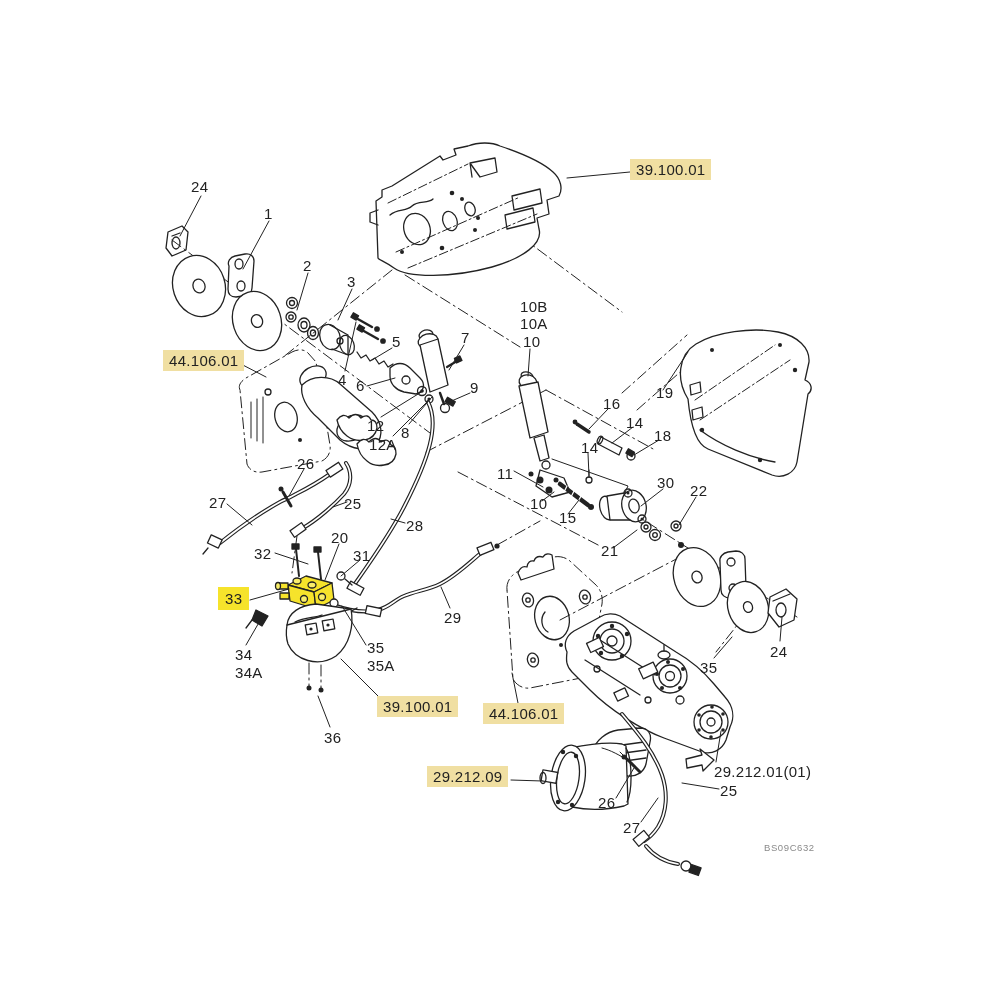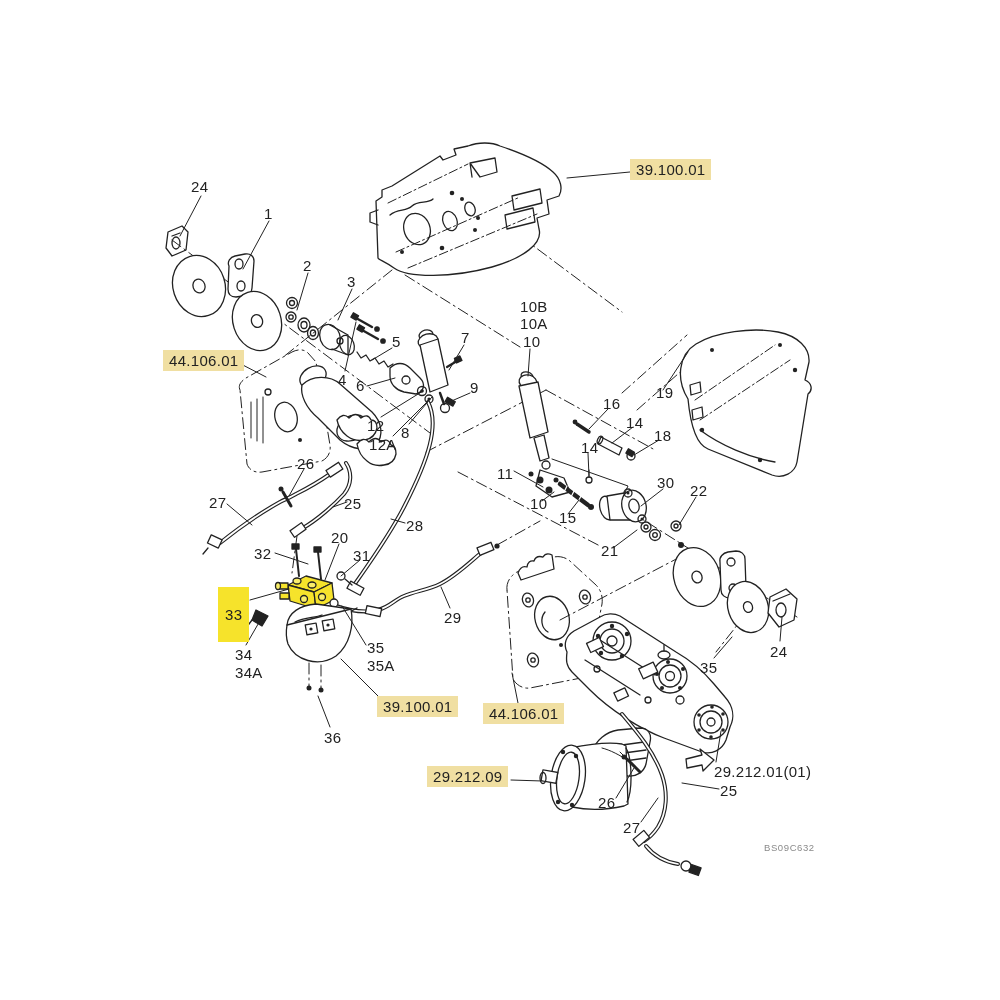--- a/index.html
+++ b/index.html
@@ -2,21 +2,21 @@
 <html><head>
 <meta charset="utf-8">
 <style>
   html,body{margin:0;padding:0;background:#fff;}
   #canvas{position:relative;width:1000px;height:1000px;background:#fff;overflow:hidden;
           font-family:"Liberation Sans",sans-serif;}
   #art{position:absolute;left:0;top:0;z-index:1;}
   .lbl{position:absolute;z-index:2;font:15px/1.15 "Liberation Sans",sans-serif;
        color:#222;letter-spacing:.3px;white-space:nowrap;}
   .hl{background:#f0dfa2;padding:2px 6px;}
-  .sel{background:#f6e32b;padding:19px 7px;}
+  .sel{background:#f6e32b;padding:3px 7px;}
   .code{font-size:9.5px;color:#8a8a8a;letter-spacing:.6px;}
 </style>
 </head>
 <body>
 
 <div id="canvas">
 
 <svg id="art" width="1000" height="1000" viewBox="0 0 1000 1000" fill="none" stroke="#222" stroke-width="1.3" stroke-linecap="round" stroke-linejoin="round">
 
   <g stroke-width="1" stroke-dasharray="11,4,2,4">

